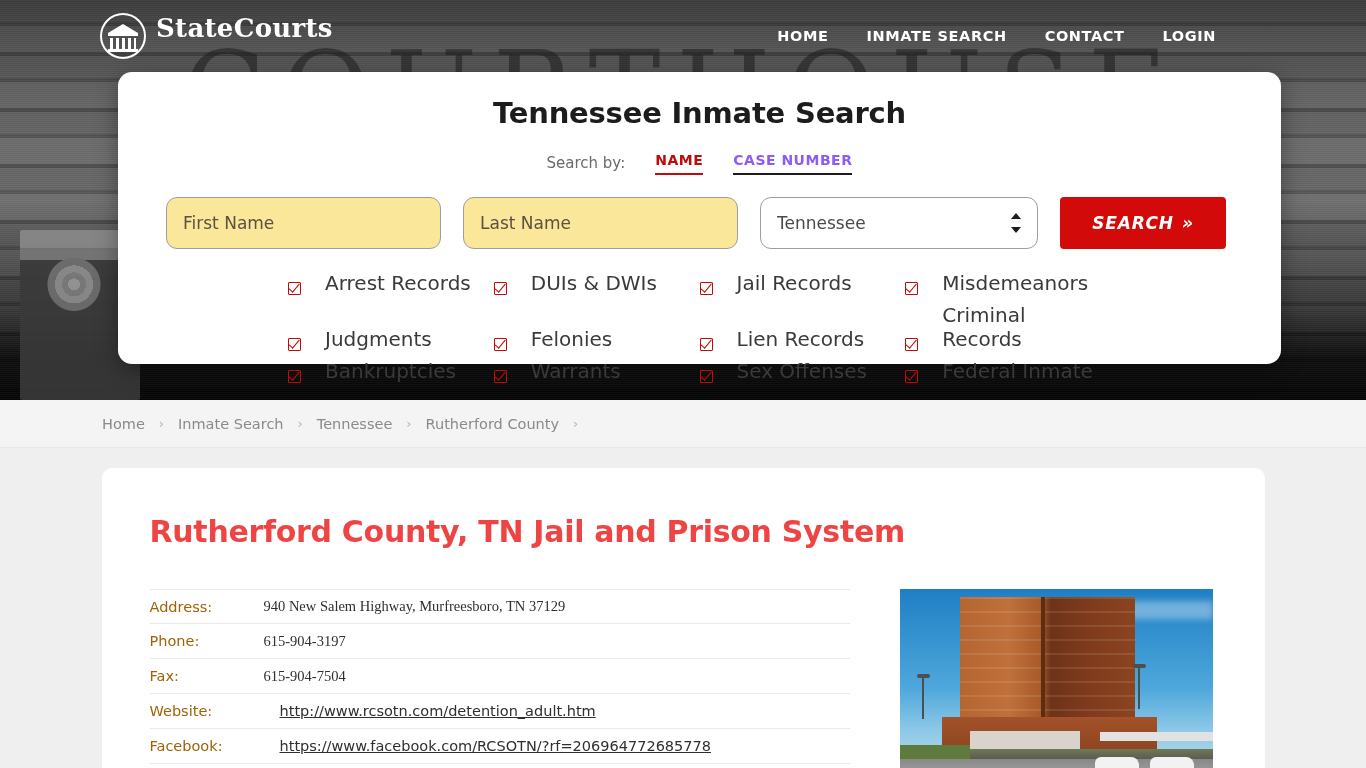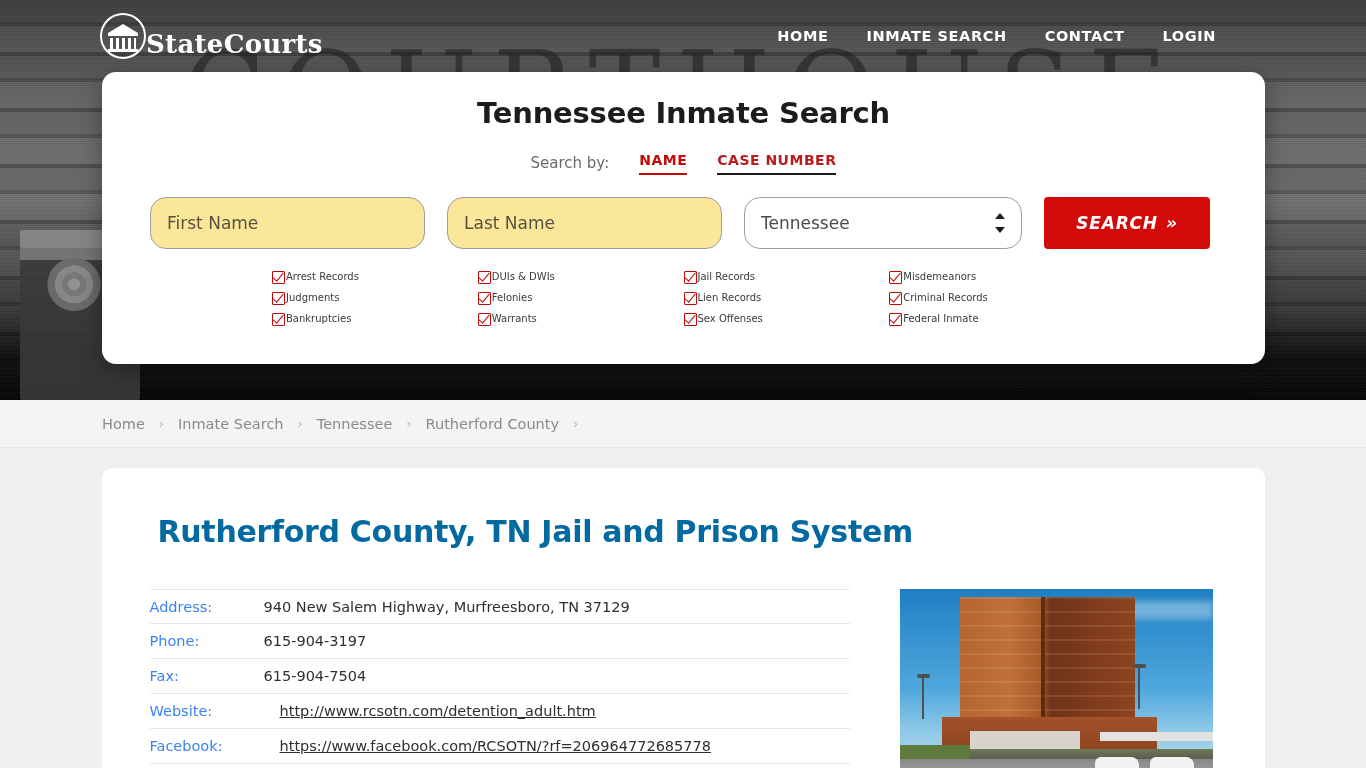--- a/index.html
+++ b/index.html
@@ -71,21 +71,21 @@
   
   .site-header {
     position: absolute;
     top: 0; left: 0; right: 0;
     height: 72px;
     display: flex;
     align-items: center;
     padding: 0 150px 0 100px;
     z-index: 5;
   }
-  .brand { display: flex; align-items: flex-end; }
+  .brand { display: flex; align-items: flex-start; gap: 10px; }
   .brand-mark {
     width: 46px; height: 46px;
     border: 2.5px solid #fff;
     border-radius: 50%;
     position: relative;
     flex: none;
   }
   .brand-mark .roof {
     position: absolute;
     left: 50%; top: 9px;
@@ -136,21 +136,21 @@
     font-weight: bold;
     letter-spacing: 0.6px;
     text-decoration: none;
     cursor: pointer;
     white-space: nowrap;
   }
 
   
   .search-card {
     position: absolute;
-    left: 102px; top: 72px;
+    left: 118px; top: 72px;
     width: 1163px; height: 292px;
     background: #ffffff;
     border-radius: 14px;
     box-shadow: 0 6px 22px rgba(0,0,0,0.35);
     z-index: 4;
     padding-top: 24px;
   }
   .card-title {
     text-align: center;
     font-size: 29px;
@@ -167,32 +167,32 @@
   }
   .searchby-label { font-size: 15px; color: #6b6b6b; padding-bottom: 3px; }
   .tab {
     font-size: 14px;
     font-weight: bold;
     letter-spacing: 0.5px;
     padding-bottom: 5px;
     cursor: pointer;
   }
   .tab-active { color: #c00b0b; border-bottom: 2.5px solid #c00b0b; }
-  .tab-inactive { color: #b91c1c; border-bottom: 2.5px solid #1c1c1c; }
+  .tab-inactive { color: #8b5cf6; border-bottom: 2.5px solid #1c1c1c; }
 
   .form-row {
     margin-top: 22px;
     padding: 0 48px;
     display: flex;
     align-items: center;
     gap: 22px;
   }
   .field {
     height: 52px;
-    border-radius: 16px;
+    border-radius: 11px;
     border: 1px solid #9e9e9e;
     font-size: 17px;
     color: #4a4a4a;
     padding: 0 16px;
     font-family: inherit;
     outline: none;
   }
   .field-yellow { background: #fbe79a; width: 275px; }
   .field-yellow::placeholder { color: #5a5141; opacity: 1; }
   .select-wrap {
@@ -246,23 +246,23 @@
 
   .checks {
     margin-top: 22px;
     padding: 0 170px;
     display: grid;
     grid-template-columns: repeat(4, 1fr);
     row-gap: 8px;
   }
   .check-item {
     display: flex;
-    align-items: flex-start;
-    gap: 1px;
-    font-size: 10px;
+    align-items: flex-end;
+    gap: 24px;
+    font-size: 20px;
     color: #3a3a3a;
   }
   .check-box {
     width: 13px; height: 13px;
     border: 1.4px solid #c00b0b;
     border-radius: 1px;
     position: relative;
     flex: none;
   }
   .check-box::after {
@@ -312,44 +312,43 @@
     width: 1163px;
     background: #ffffff;
     border-radius: 10px 10px 0 0;
     padding: 46px 48px 0 48px;
     height: 300px;
     position: relative;
   }
   .page-title {
     font-size: 30px;
     font-weight: bold;
-    color: #0369a1;
+    color: #ef4444;
     letter-spacing: -0.3px;
-    margin-left: 8px;
   }
   .info-area {
     margin-top: 40px;
     display: flex;
     gap: 50px;
   }
   .info-table { width: 700px; }
   .info-row {
     display: flex;
     align-items: center;
     height: 35px;
     border-bottom: 1px solid #e9e9e9;
   }
   .info-row:first-child { border-top: 1px solid #e9e9e9; }
   .info-label {
     width: 114px;
     font-size: 14.5px;
-    color: #3b82f6;
+    color: #a16207;
     flex: none;
   }
-  .info-value { font-size: 14.5px; color: #2f2f2f; }
+  .info-value { font-size: 14.5px; color: #2f2f2f; font-family: Liberation Serif, serif; }
   .info-link {
     font-size: 14.5px;
     color: #2f2f2f;
     text-decoration: underline;
     cursor: pointer;
     margin-left: 16px;
   }
 
   
   .photo {

